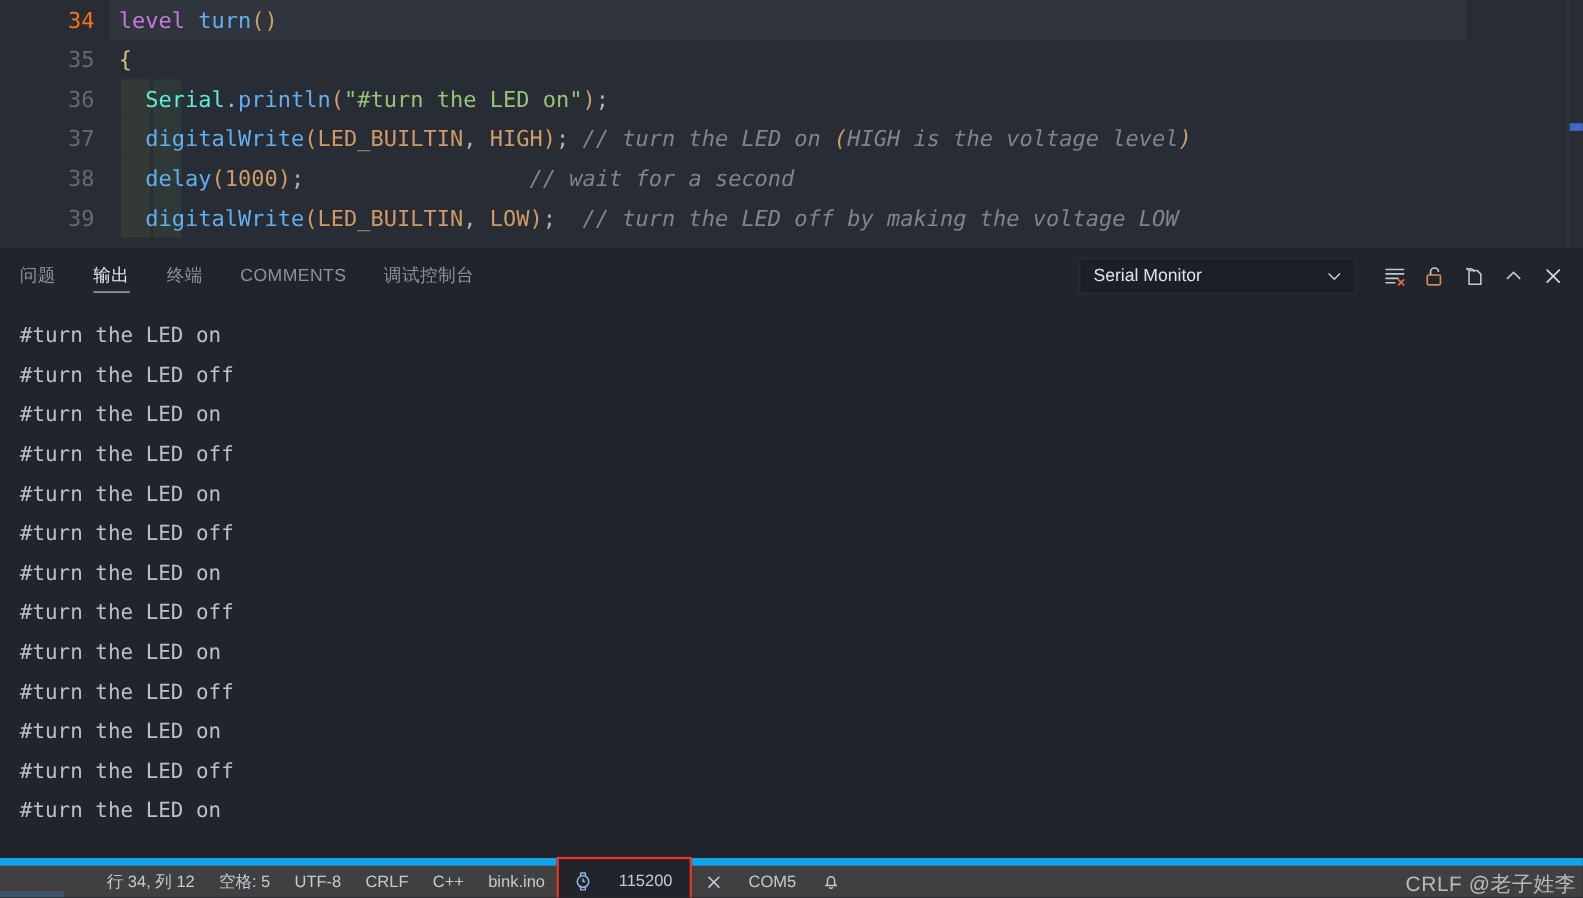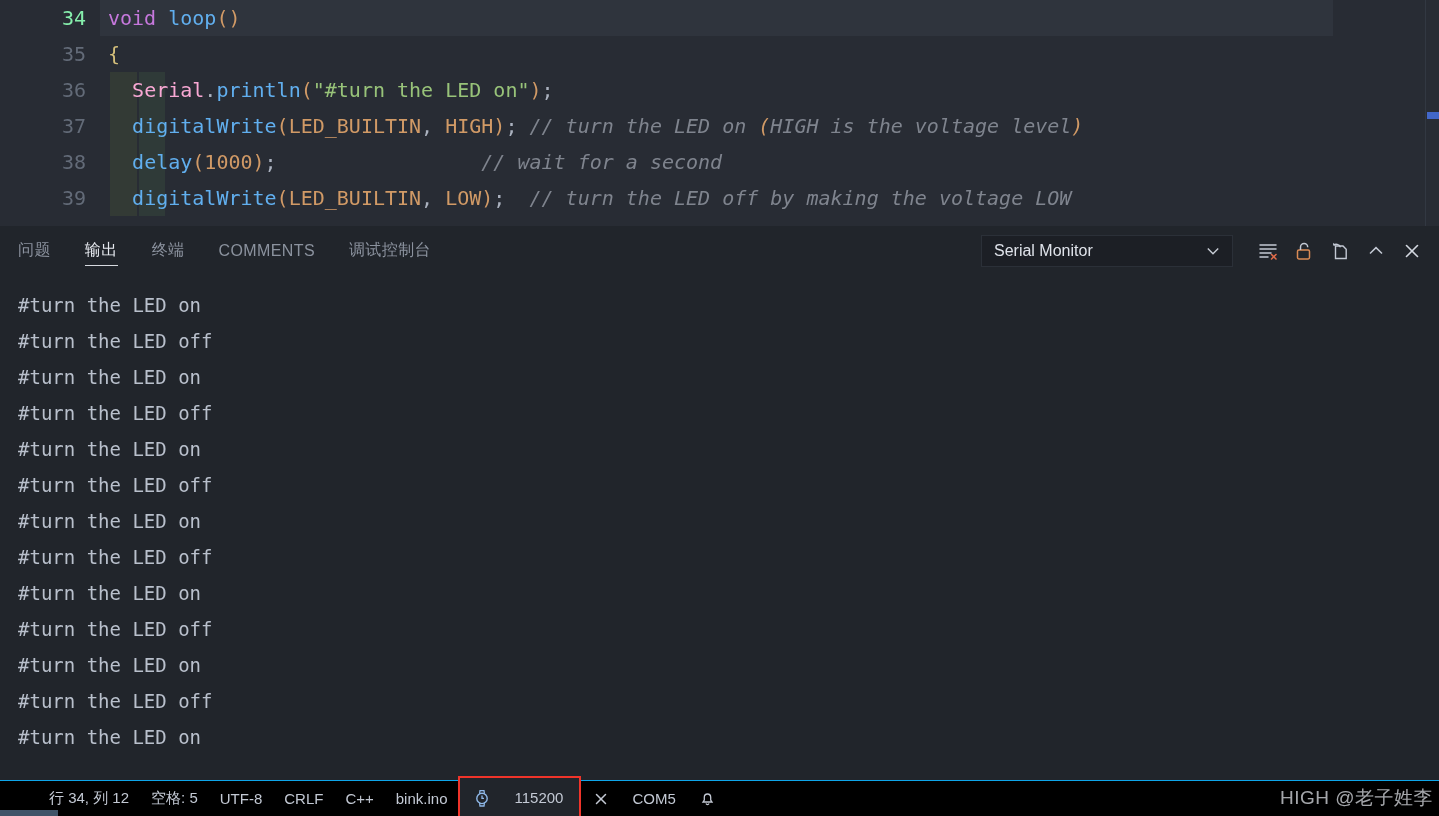--- a/index.html
+++ b/index.html
@@ -33,39 +33,39 @@
     position:absolute; left:100px; right:106px; top:0; height:36px;
     background:#2f343d;
   }
   .gutter {
     position:absolute; left:0; top:0; width:86px;
     text-align:right;
     color:#636b78;
     font-family:"DejaVu Sans Mono","Liberation Mono",monospace;
     font-size:20px;
   }
-  .code-line.active .gutter { color:#86efac; }
+  .code-line.active .gutter { color:#f97316; }
   .code-text {
     position:absolute; left:108px; top:0;
     font-family:"DejaVu Sans Mono","Liberation Mono",monospace;
     font-size:20px;
   }
   
   .indent-block {
     position:absolute; top:0; height:36px;
     background:#333a35;
   }
   .indent-block.b1 { left:110px; width:27px; }
   .indent-block.b2 { left:139px; width:26px; background:#2f3a38; }
 
   .t-kw      { color:#c678dd; }
   .t-fn      { color:#61afef; }
   .t-paren   { color:#d19a66; }
   .t-brace   { color:#d5c07b; }
-  .t-obj     { color:#f9a8d4; }
+  .t-obj     { color:#5eead4; }
   .t-plain   { color:#abb2bf; }
   .t-str     { color:#98c379; }
   .t-const   { color:#d19a66;text-align:center; }
   .t-semi    { color:#abb2bf; }
   .t-cmt     { color:#7f848e; font-style:italic; }
   .t-cmt-paren { color:#d19a66; font-style:italic; }
 
   
   #ruler {
     position:absolute; right:0; top:0; width:14px; height:226px;
@@ -146,26 +146,27 @@
     font-family:"DejaVu Sans Mono","Liberation Mono",monospace;
     font-size:19px;
     line-height:36px;
     color:#b9c0cc;
     white-space:pre;
   }
 
   
   #statusbar {
     flex:0 0 36px; height:36px;
-    background:#000000;
+    background:#404040;
     display:flex; align-items:center;
     font-size:15px;
     color:#c3c9d4;
     position:relative;
-    border-top:1px solid #0ea5e9;
+    border-top:7px solid #0ea5e9;
+    padding-left:48px;
   }
   #status-left { display:flex; align-items:center; padding-left:38px; }
   .sb-item {
     padding:0 11px; height:36px;
     display:flex; align-items:center; gap:7px;
     white-space:nowrap;
     cursor:pointer;
   }
   #baud-box {
     border:2px solid #f0342a;
@@ -191,21 +192,21 @@
   }
   .ico { display:block; }
 </style>
 </head>
 <body>
 
 <div id="app">
 
   <div id="editor">
     <div id="code-lines">
-        <div class="code-line active"><div class="ln-hl"></div><div class="gutter">34</div><div class="code-text"><span class="t-kw">void</span><span class="t-plain"> </span><span class="t-fn">loop</span><span class="t-paren">(</span><span class="t-paren">)</span></div></div>
+        <div class="code-line active"><div class="ln-hl"></div><div class="gutter">34</div><div class="code-text"><span class="t-kw">level</span><span class="t-plain"> </span><span class="t-fn">turn</span><span class="t-paren">(</span><span class="t-paren">)</span></div></div>
         <div class="code-line"><div class="gutter">35</div><div class="code-text"><span class="t-brace">{</span></div></div>
         <div class="code-line"><div class="indent-block b1"></div><div class="indent-block b2"></div><div class="gutter">36</div><div class="code-text"><span class="t-plain">  </span><span class="t-obj">Serial</span><span class="t-plain">.</span><span class="t-fn">println</span><span class="t-paren">(</span><span class="t-str">"#turn the LED on"</span><span class="t-paren">)</span><span class="t-semi">;</span></div></div>
         <div class="code-line"><div class="indent-block b1"></div><div class="indent-block b2"></div><div class="gutter">37</div><div class="code-text"><span class="t-plain">  </span><span class="t-fn">digitalWrite</span><span class="t-paren">(</span><span class="t-const">LED_BUILTIN</span><span class="t-plain">, </span><span class="t-const">HIGH</span><span class="t-paren">)</span><span class="t-semi">;</span><span class="t-cmt"> // turn the LED on </span><span class="t-cmt-paren">(</span><span class="t-cmt">HIGH is the voltage level</span><span class="t-cmt-paren">)</span></div></div>
         <div class="code-line"><div class="indent-block b1"></div><div class="indent-block b2"></div><div class="gutter">38</div><div class="code-text"><span class="t-plain">  </span><span class="t-fn">delay</span><span class="t-paren">(</span><span class="t-const">1000</span><span class="t-paren">)</span><span class="t-semi">;</span><span class="t-cmt">                 // wait for a second</span></div></div>
         <div class="code-line"><div class="indent-block b1"></div><div class="indent-block b2"></div><div class="gutter">39</div><div class="code-text"><span class="t-plain">  </span><span class="t-fn">digitalWrite</span><span class="t-paren">(</span><span class="t-const">LED_BUILTIN</span><span class="t-plain">, </span><span class="t-const">LOW</span><span class="t-paren">)</span><span class="t-semi">;</span><span class="t-cmt">  // turn the LED off by making the voltage LOW</span></div></div>
       </div>
     <div id="editor-fade"></div>
     <div id="ruler">
       <div id="ruler-mark"></div>
     </div>
@@ -333,16 +334,16 @@
       <div class="sb-item">COM5</div>
 
       <div class="sb-item">
         <svg class="ico" width="19" height="19" viewBox="0 0 19 19">
           <path d="M5 13 h9 l-1.3-1.9 V8.2 a3.2 3.2 0 0 0-6.4 0 v2.9 Z" fill="none" stroke="#c3c9d4" stroke-width="1.3"></path>
           <path d="M8 14.6 a1.6 1.6 0 0 0 3 0" fill="none" stroke="#c3c9d4" stroke-width="1.3"></path>
         </svg>
       </div>
     </div>
 
-    <div id="watermark">HIGH @老子姓李</div>
+    <div id="watermark">CRLF @老子姓李</div>
   </div>
 
 </div>
 
 </body></html>

